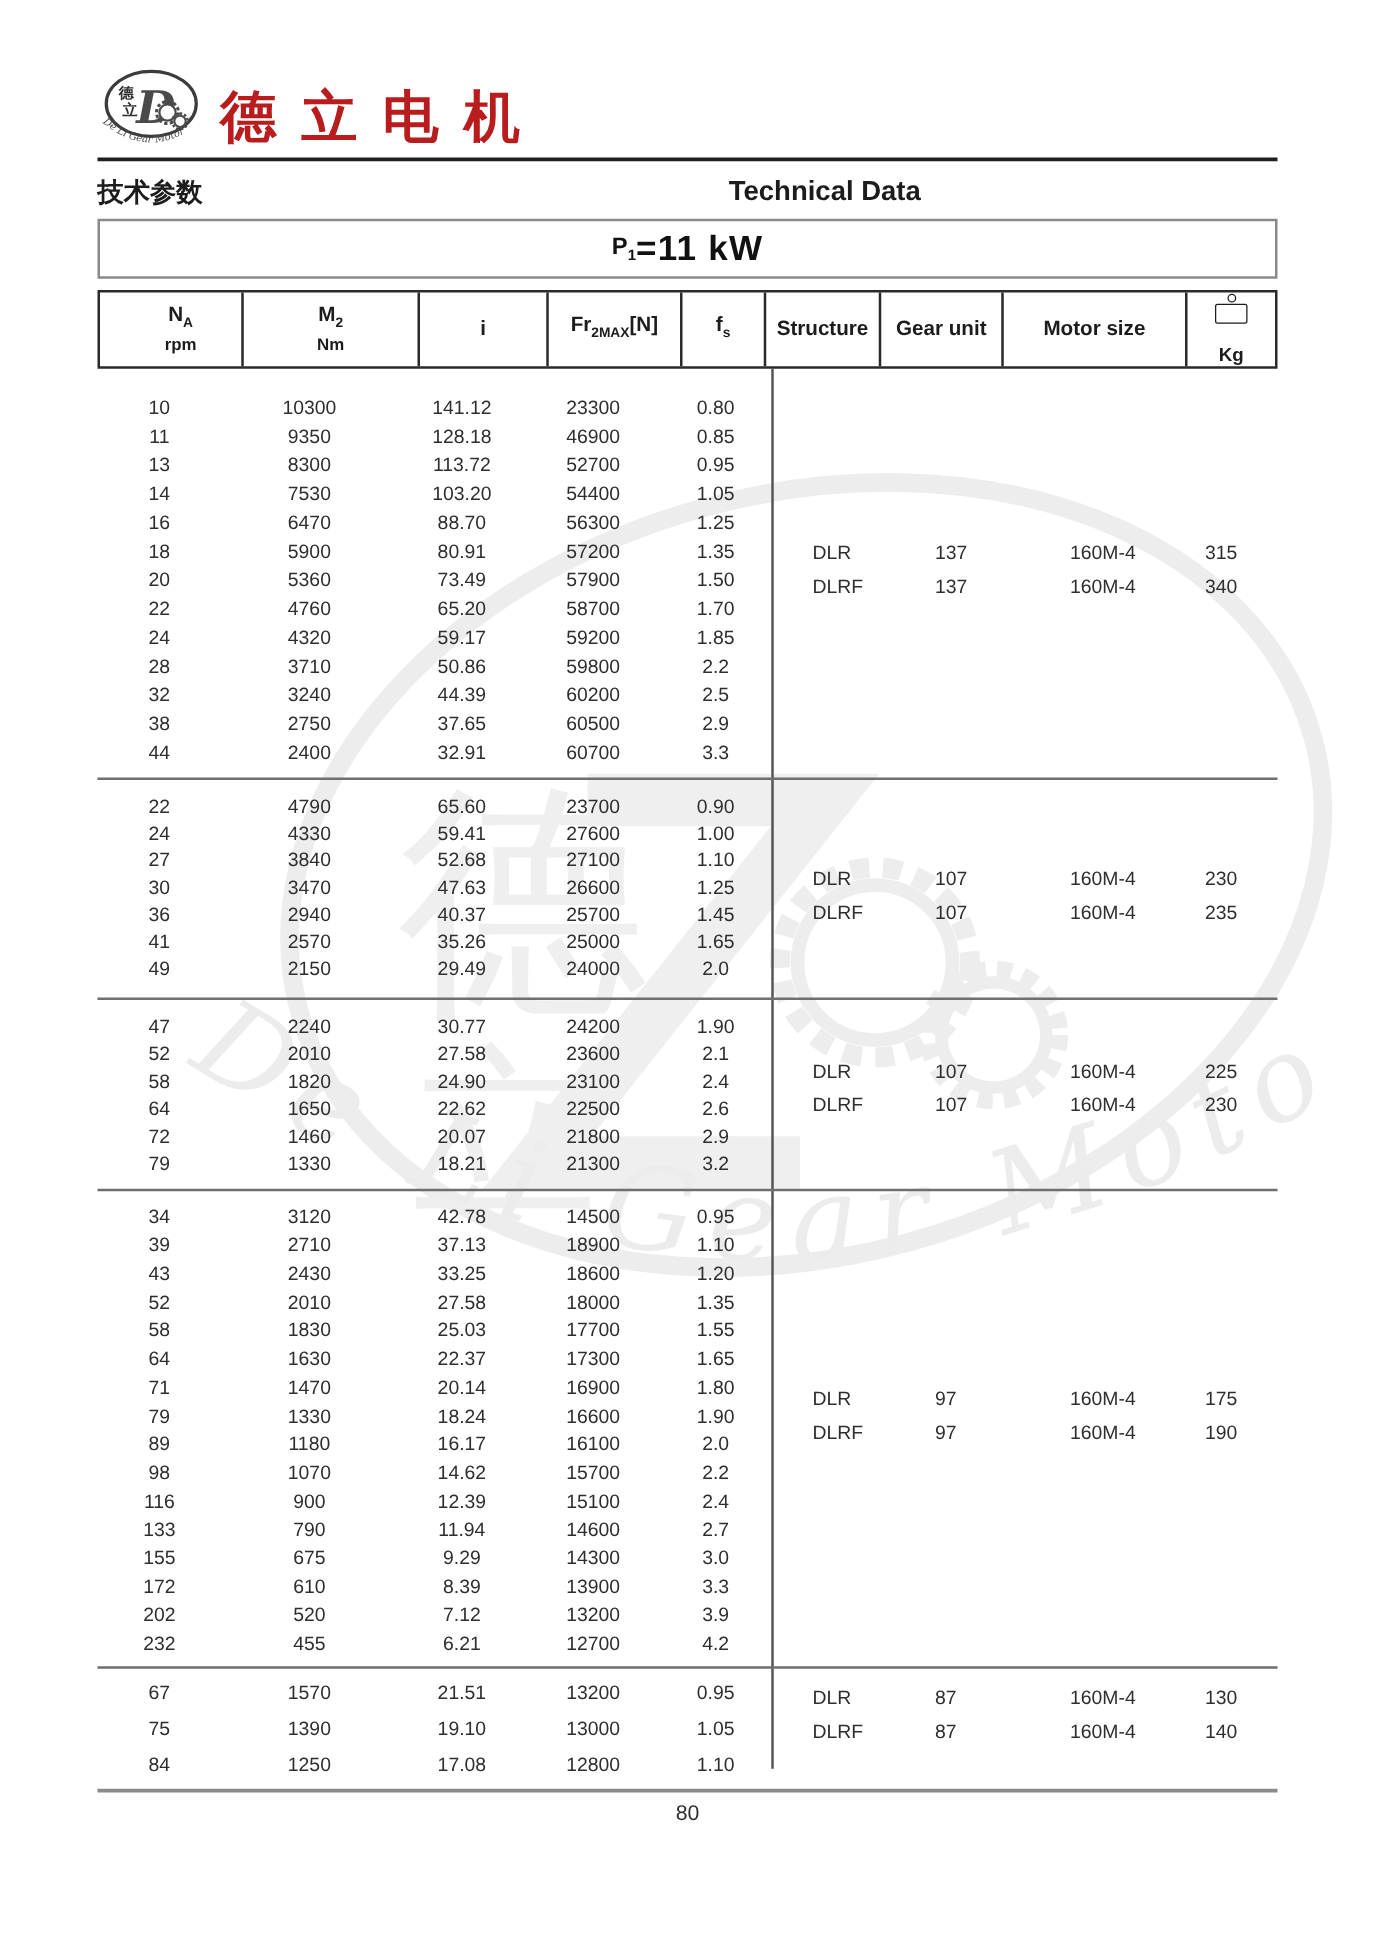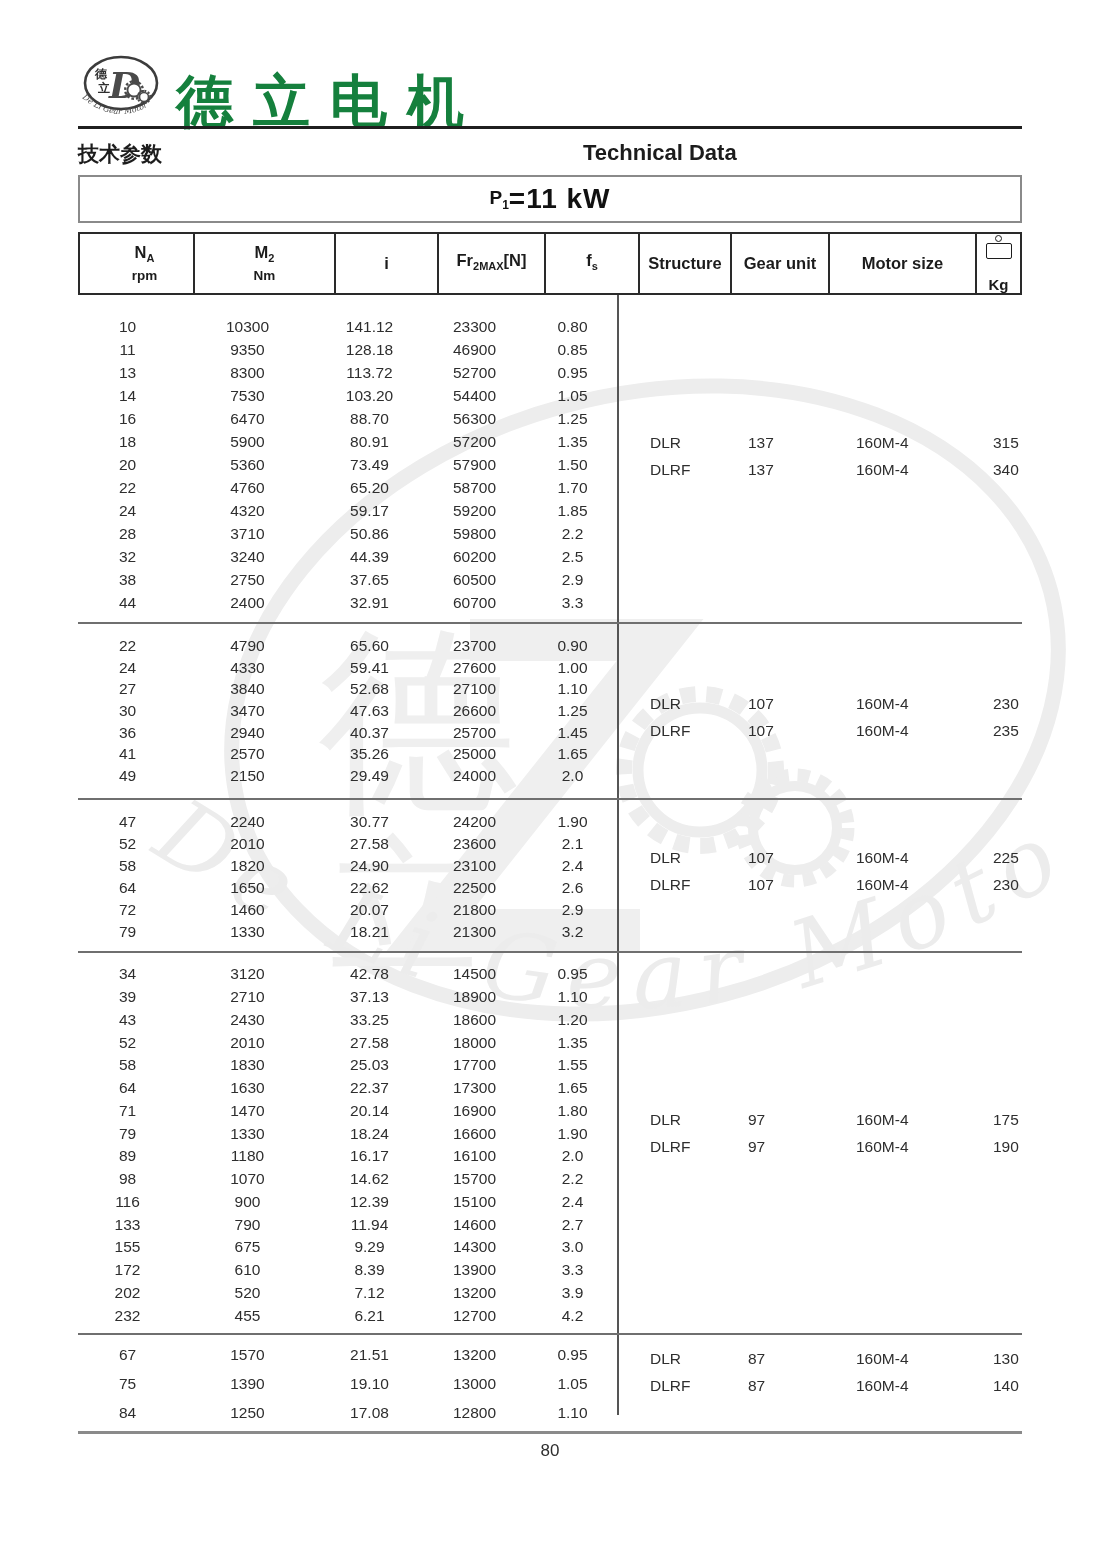--- a/index.html
+++ b/index.html
@@ -4,39 +4,39 @@
 <style>
   html,body{margin:0;padding:0;background:#fff;}
   .page{position:relative;width:1100px;height:1555px;background:#ffffff;overflow:hidden;
         font-family:"Liberation Sans","DejaVu Sans",sans-serif;color:#2e2e2e;}
   .watermark{position:absolute;left:0;top:0;z-index:0;}
   .layer{position:relative;z-index:1;}
 
   
   .logo{position:absolute;left:74px;top:50px;}
   .brand{position:absolute;left:176px;top:64px;font-family:"DejaVu Serif","Liberation Serif",serif;
-         font-weight:bold;font-size:57px;letter-spacing:20px;color:#15803d;}
+         font-weight:bold;font-size:45px;letter-spacing:20px;color:#b91c1c;}
   .rule-top{position:absolute;left:78px;top:126px;width:944px;height:3px;background:#1f1f1f;}
 
   .sec-zh{position:absolute;left:78px;top:140px;font-size:21px;font-weight:bold;color:#1c1c1c;}
   .sec-en{position:absolute;left:583px;top:140px;font-size:22px;font-weight:bold;color:#1c1c1c;}
 
   .power-box{position:absolute;left:78px;top:175px;width:944px;height:48px;border:2px solid #8a8a8a;
              box-sizing:border-box;display:flex;align-items:center;justify-content:center;color:#111;}
   .p-sym{font-size:19px;font-weight:bold;}
   .p-sym sub{font-size:12px;}
   .p-val{font-size:28px;font-weight:bold;letter-spacing:1px;}
 
   
   .thead{position:absolute;left:78px;top:232px;width:944px;height:63px;border:2px solid #2a2a2a;
          box-sizing:border-box;display:flex;padding-left:16px;}
   .th{border-right:2px solid #2a2a2a;box-sizing:border-box;display:flex;flex-direction:column;
       align-items:center;justify-content:center;font-weight:bold;color:#1c1c1c;}
   .th:last-child{border-right:none;flex:1;}
-  .w0{width:99px}.w1{width:141px}.w2{width:103px}.w3{width:107px}.w4{width:94px}
+  .w0{width:99px}.w1{width:141px}.w2{width:103px}.w3{width:107px}.w4{width:67px}
   .w5{width:92px}.w6{width:98px}.w7{width:147px}
   .th-main{font-size:16.5px;line-height:17px;}
   .th-main sub{font-size:11px;}
   .th-unit{font-size:13.5px;line-height:15px;font-weight:bold;}
   .kg-circle{width:7px;height:7px;border:1.5px solid #1c1c1c;border-radius:50%;box-sizing:border-box;}
   .kg-rect{width:26px;height:16px;border:1.5px solid #1c1c1c;border-radius:2px;box-sizing:border-box;margin-top:1px;}
   .kg-label{font-size:15px;line-height:17px;margin-top:17px;}
 
   
   .data{position:absolute;left:78px;top:295px;width:944px;height:1136px;font-size:15.5px;}
@@ -47,21 +47,21 @@
   .b1{top:20px;height:300px}.b2{top:340px;height:152px}.b3{top:516px;height:132px}
   .b4{top:668px;height:364px}.b5{top:1046px;height:86px}
   .rows{display:flex;flex-direction:column;justify-content:flex-end;height:100%;}
   .row{flex:1;display:flex;align-items:center;}
   .cell{text-align:center;}
   .c0{width:99px}.c1{width:141px}.c2{width:103px}.c3{width:107px}.c4{width:89px}
   .group{position:absolute;left:539px;top:50%;transform:translateY(-50%);width:405px;}
   .g1{margin-top:-9px}.g2{margin-top:6px}.g3{margin-top:-6px}.g4{margin-top:-12px}.g5{margin-top:-12px}
   .gline{position:relative;height:27px;}
   .gline span{position:absolute;top:50%;transform:translateY(-50%);white-space:nowrap;}
-  .gline .s{left:33px}.gline .g{left:131px}.gline .m{left:239px}.gline .w{left:376px}
+  .gline .s{left:33px}.gline .g{left:131px}.gline .m{left:239px}.gline .w{left:347px}
 
   
   .rule-bottom{position:absolute;left:78px;top:1431px;width:944px;height:3px;background:#8a8a8a;}
   .pageno{position:absolute;left:0;top:1441px;width:1100px;text-align:center;font-size:17px;color:#2e2e2e;}
 </style>
 </head>
 <body>
 
 <div class="page">
 

